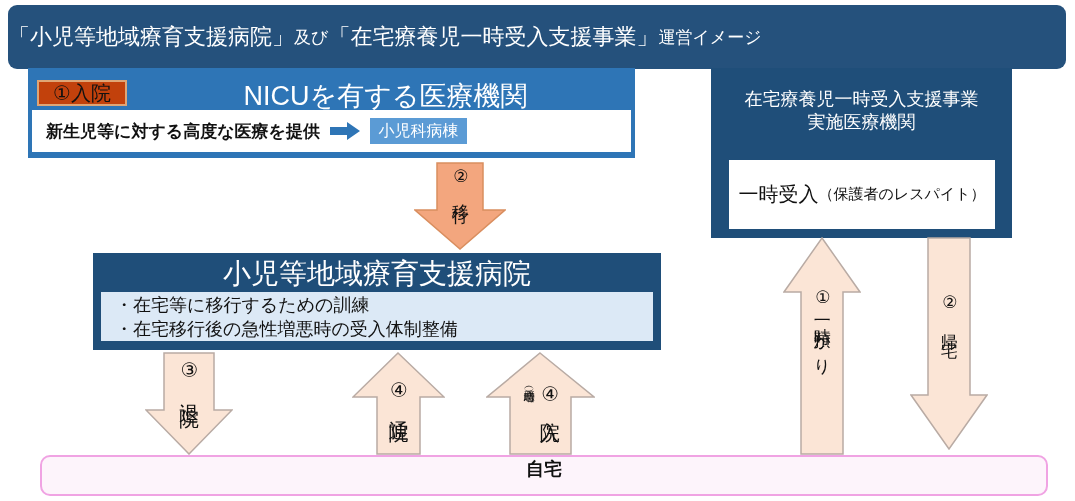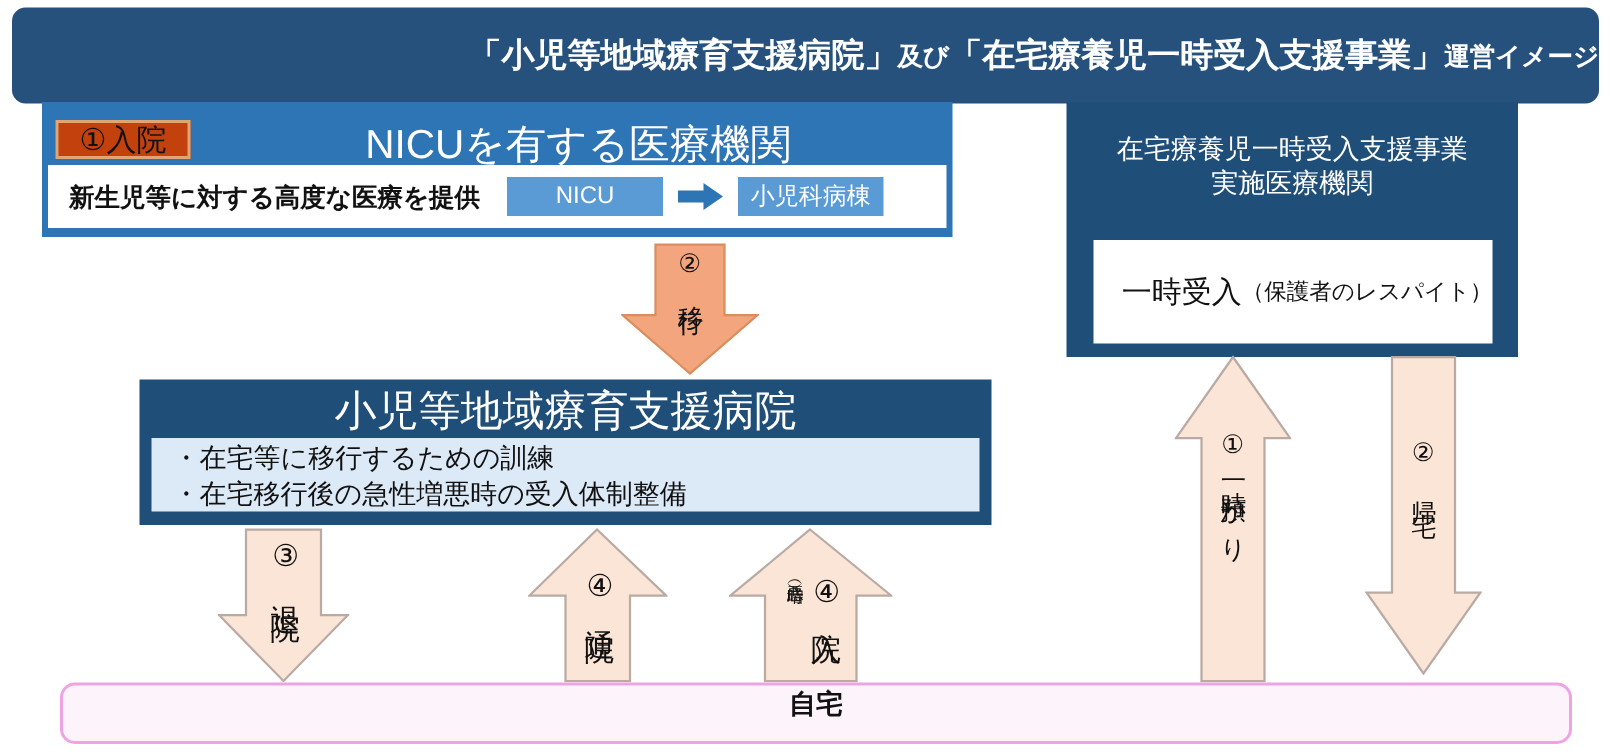--- a/index.html
+++ b/index.html
@@ -7,22 +7,22 @@
     position:relative; width:1075px; height:501px; background:#ffffff;
     font-family:"Liberation Sans","DejaVu Sans",sans-serif; color:#111;
     overflow:hidden;
   }
   .abs { position:absolute; }
 
   
   .header-bar {
     left:8px; top:5px; width:1058px; height:64px;
     background:#25517C; border-radius:9px;
-    display:flex; align-items:center; justify-content:flex-end;
-    color:#fff; font-weight:bold; white-space:nowrap;
+    display:flex; align-items:center; justify-content:flex-start;
+    color:#fff; font-weight:normal; white-space:nowrap;
   }
   .hdr-lg { font-size:22px; }
   .hdr-sm { font-size:17px; }
 
   
   .nicu-box { left:28px; top:68px; width:607px; height:90px; background:#2E75B6; }
   .nicu-title { left:118px; right:10px; top:10px; text-align:center; color:#fff; font-size:27px; white-space:nowrap; }
   .admission-label {
     left:9px; top:12px; width:90px; height:26px;
     background:#c2410c; border:2px solid #DFA575; box-sizing:border-box;
@@ -55,21 +55,21 @@
     background:#FDF4FB; border:2px solid #F0A3E3; border-radius:10px; box-sizing:border-box;
     display:flex; align-items:flex-start; justify-content:center;
     font-size:18px; font-weight:bold; color:#111;
   }
 
   
   .respite-box { left:711px; top:68px; width:301px; height:170px; background:#1F4E79; }
   .respite-title { left:0; right:0; top:20px; text-align:center; color:#fff; font-size:18px; line-height:1.3; }
   .respite-inner {
     left:18px; top:92px; width:266px; height:69px; background:#fff;
-    display:flex; align-items:center; justify-content:flex-end; white-space:nowrap; color:#111;
+    display:flex; align-items:center; justify-content:center; white-space:nowrap; color:#111;
   }
   .svc-main { font-size:20px; }
   .svc-note { font-size:15px; }
 
   
   .arrow-wrap { pointer-events:none; }
   .arrow-wrap svg { display:block; }
   .arrow-label {
     position:absolute; left:0; right:0; display:flex; justify-content:center; color:#111;
   }
@@ -91,21 +91,20 @@
     <span class="hdr-sm">及び</span>
     <span class="hdr-lg">「在宅療養児一時受入支援事業」</span>
     <span class="hdr-sm">運営イメージ</span>
   </div>
 
   <div class="abs nicu-box">
     <div class="abs nicu-title">NICUを有する医療機関</div>
     <div class="abs admission-label">①入院</div>
     <div class="abs nicu-strip">
       <span class="nicu-desc">新生児等に対する高度な医療を提供</span>
-      <span class="btn-blue btn-nicu">NICU</span>
       <span class="mini-arrow">
         <svg width="30" height="18" viewBox="0 0 30 18">
             <polygon points="0,5 17,5 17,0 30,9 17,18 17,13 0,13" fill="#2E75B6"></polygon>
           </svg>
       </span>
       <span class="btn-blue btn-ward">小児科病棟</span>
     </div>
   </div>
 
   <div class="abs arrow-wrap" style="left:414px; top:162px; width:92px; height:88px;">

